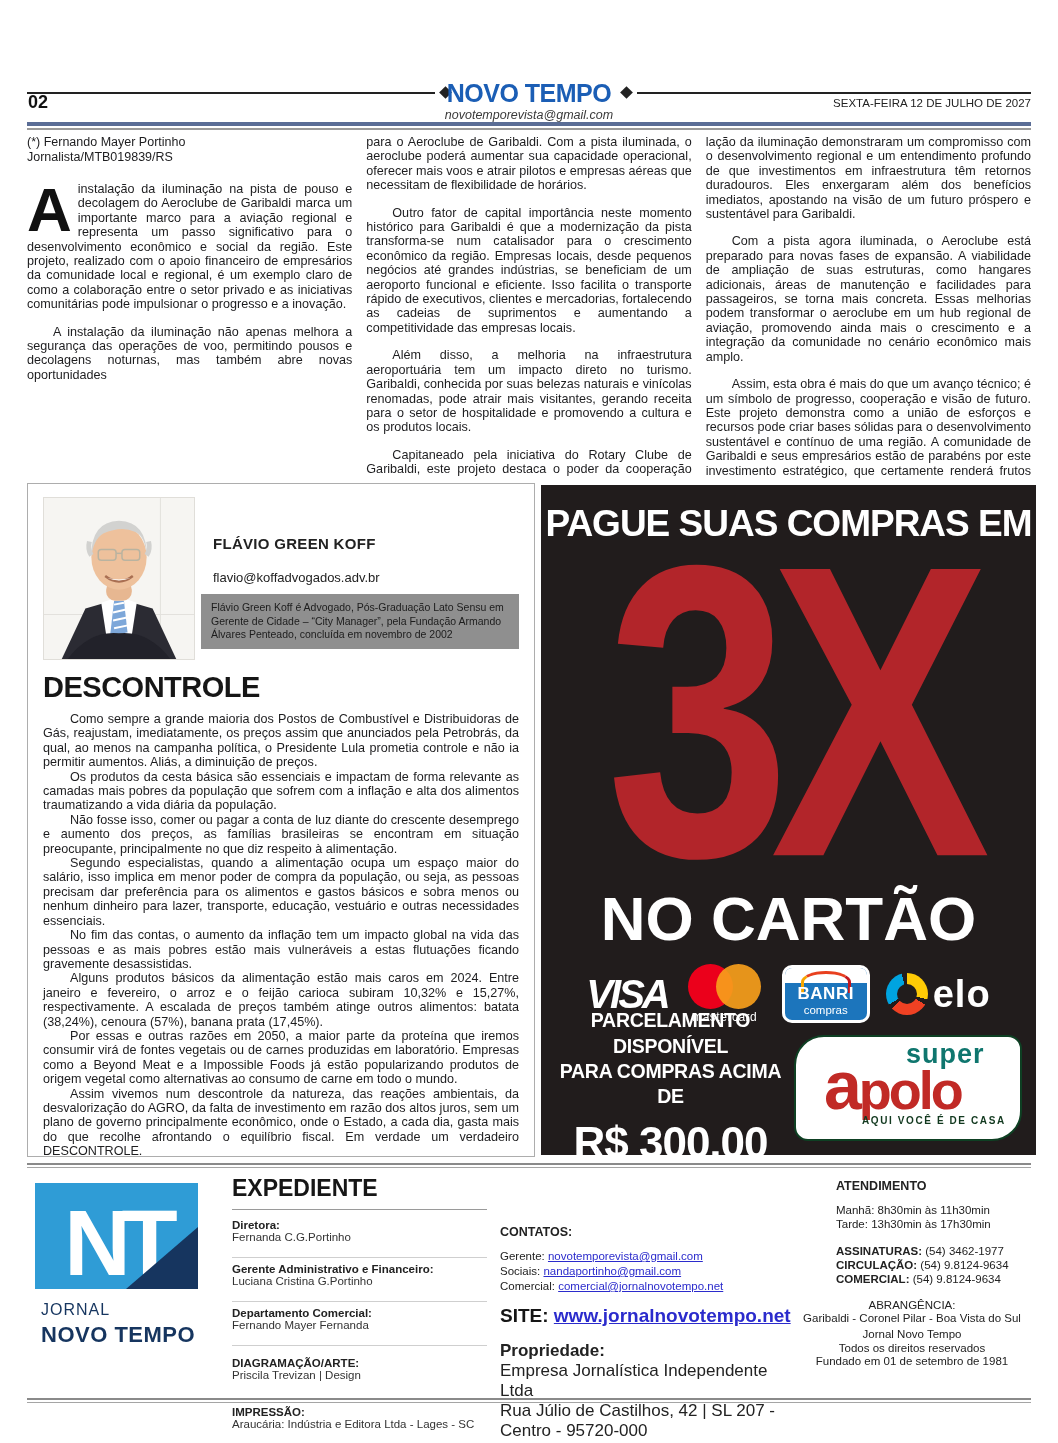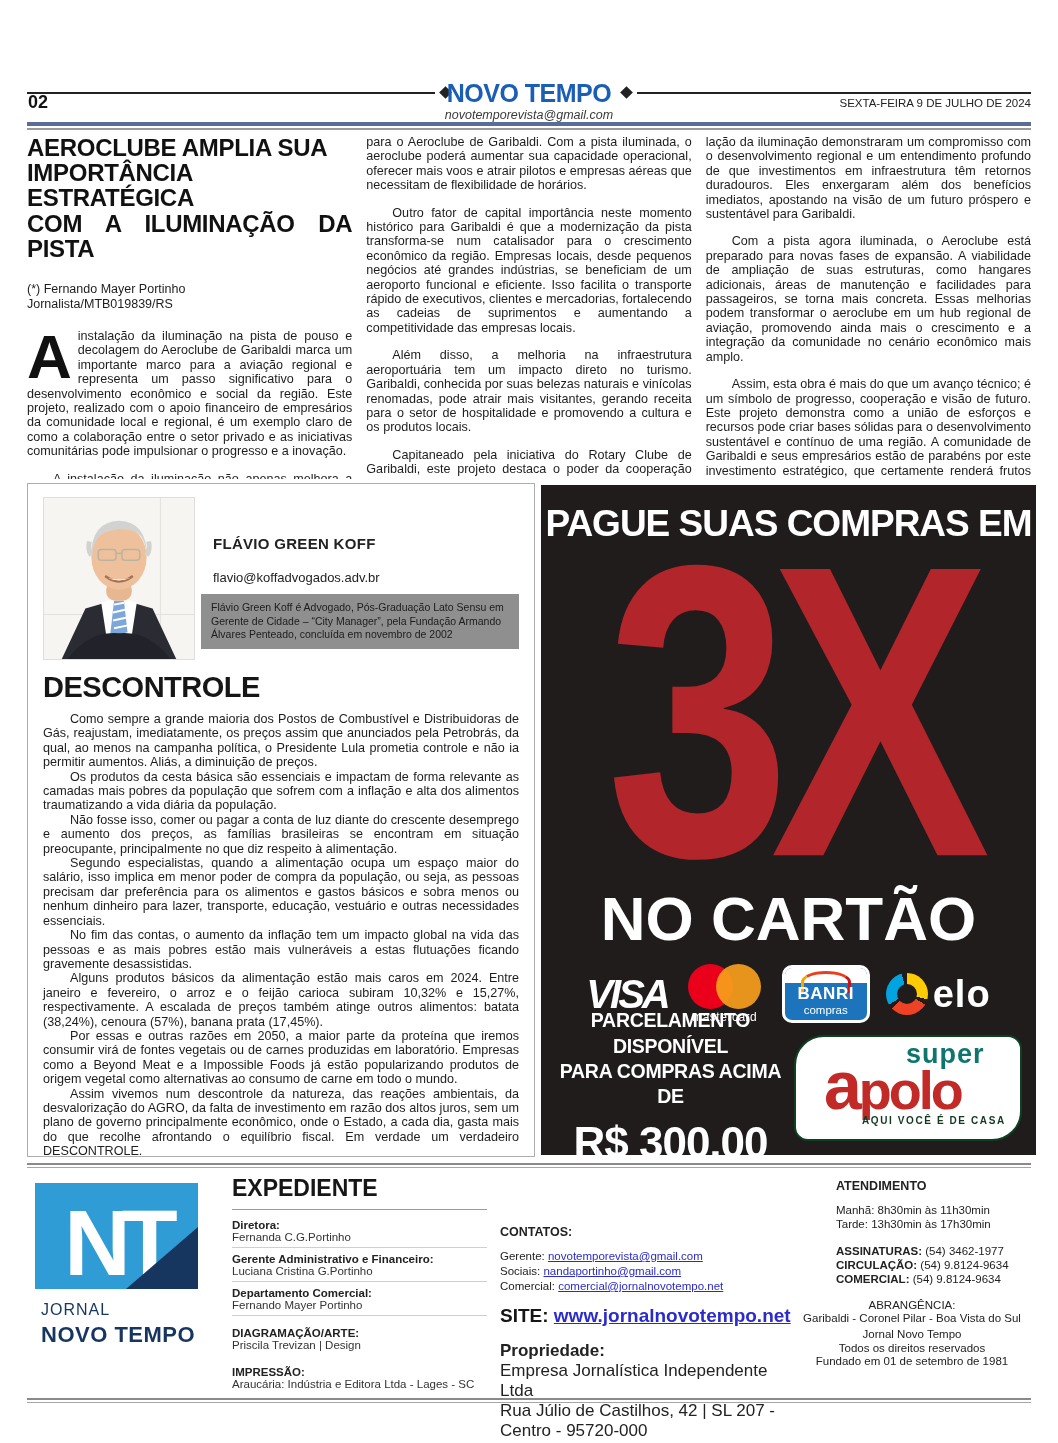--- a/index.html
+++ b/index.html
@@ -84,21 +84,21 @@
   .f-rule .g3 { height:1px; background:#a5a5a5; }
   .f-rule-top { top:0; } .f-rule-bottom { bottom:0; }
   .f-logo { position:absolute; left:8px; top:20px; width:195px; }
   .nt-badge { width:163px; height:106px; background:#2f9cd6; position:relative; overflow:hidden; }
   .nt-letters { position:absolute; top:14px; left:0; right:0; text-align:center; color:#fff; font-size:92px; font-weight:bold; letter-spacing:-9px; line-height:1; }
   .nt-triangle { position:absolute; right:0; bottom:0; width:72px; height:62px; background:#16355f; clip-path:polygon(100% 0, 100% 100%, 0 100%); }
   .logo-line1 { margin:12px 0 0 6px; font-size:16px; font-weight:normal; color:#16355f; letter-spacing:1px; }
   .logo-line2 { margin:3px 0 0 6px; font-size:22px; font-weight:bold; color:#16355f; letter-spacing:0.5px; }
   .f-exp { position:absolute; left:205px; top:12px; width:255px; }
   .exp-title { font-size:23px; font-weight:bold; color:#161616; padding-bottom:7px; border-bottom:1px solid #9a9a9a; margin-bottom:9px; }
-  .exp-entry { padding-bottom:4px; margin-bottom:5px; }
+  .exp-entry { padding-bottom:14px; margin-bottom:5px; }
   .exp-sep { border-bottom:1px solid #cfcfcf; }
   .exp-gap { margin-top:11px; }
   .exp-label { font-weight:bold; font-size:11.5px; color:#222; }
   .exp-value { font-size:11.5px; color:#333; }
   .exp-wide { width:330px; white-space:nowrap; }
   .f-cont { position:absolute; left:473px; top:62px; width:300px; }
   .cont-title { font-weight:bold; font-size:12.5px; margin-bottom:11px; color:#222; }
   .cont-line { font-size:11.5px; margin-bottom:3px; color:#222; }
   .cont-line a { color:#2b2bcc; text-decoration:underline; }
   .site-line { margin-top:13px; font-size:19px; font-weight:bold; color:#161616; }
@@ -123,32 +123,29 @@
 
   <div class="page-number">02</div>
   <div class="masthead-row">
     <div class="rule rule-left"></div>
     <div class="diamond d-left"></div>
     <div class="masthead-title">NOVO TEMPO</div>
     <div class="diamond d-right"></div>
     <div class="rule rule-right"></div>
     <div class="masthead-email">novotemporevista@gmail.com</div>
   </div>
-  <div class="issue-date">SEXTA-FEIRA 9 DE JULHO DE 2024</div>
+  <div class="issue-date">SEXTA-FEIRA 12 DE JULHO DE 2027</div>
   <div class="header-rule">
       <div class="r1"></div>
       <div class="r2"></div>
       <div class="r3"></div>
     </div>
 
   <section class="article">
     <div class="col">
-      <h1 class="headline">AEROCLUBE AMPLIA SUA
-IMPORTÂNCIA ESTRATÉGICA
-COM A ILUMINAÇÃO DA PISTA</h1>
       <div class="byline">
         <div>(*) Fernando Mayer Portinho</div>
         <div>Jornalista/MTB019839/RS</div>
       </div>
       <p><span class="dropcap">A</span><span>instalação da iluminação na pista de pouso e decolagem do Aeroclube de Garibaldi marca um importante marco para a aviação regional e representa um passo significativo para o desenvolvimento econômico e social da região. Este projeto, realizado com o apoio financeiro de empresários da comunidade local e regional, é um exemplo claro de como a colaboração entre o setor privado e as iniciativas comunitárias pode impulsionar o progresso e a inovação.</span></p>
       <p class="indent">A instalação da iluminação não apenas melhora a segurança das operações de voo, permitindo pousos e decolagens noturnas, mas também abre novas oportunidades</p>
     </div>
     <div class="col">
       <p>para o Aeroclube de Garibaldi. Com a pista iluminada, o aeroclube poderá aumentar sua capacidade operacional, oferecer mais voos e atrair pilotos e empresas aéreas que necessitam de flexibilidade de horários.</p>
       <p class="indent">Outro fator de capital importância neste momento histórico para Garibaldi é que a modernização da pista transforma-se num catalisador para o crescimento econômico da região. Empresas locais, desde pequenos negócios até grandes indústrias, se beneficiam de um aeroporto funcional e eficiente. Isso facilita o transporte rápido de executivos, clientes e mercadorias, fortalecendo as cadeias de suprimentos e aumentando a competitividade das empresas locais.</p>
@@ -261,21 +258,21 @@
       <div class="exp-entry exp-sep">
         <div class="exp-label">Diretora:</div>
         <div class="exp-value">Fernanda C.G.Portinho</div>
       </div>
       <div class="exp-entry exp-sep">
         <div class="exp-label">Gerente Administrativo e Financeiro:</div>
         <div class="exp-value">Luciana Cristina G.Portinho</div>
       </div>
       <div class="exp-entry exp-sep">
         <div class="exp-label">Departamento Comercial:</div>
-        <div class="exp-value">Fernando Mayer Portinho</div>
+        <div class="exp-value">Fernando Mayer Fernanda</div>
       </div>
       <div class="exp-entry exp-gap">
         <div class="exp-label">DIAGRAMAÇÃO/ARTE:</div>
         <div class="exp-value">Priscila Trevizan | Design</div>
       </div>
       <div class="exp-entry exp-gap exp-wide">
         <div class="exp-label">IMPRESSÃO:</div>
         <div class="exp-value">Araucária: Indústria e Editora Ltda - Lages - SC</div>
       </div>
     </div>

